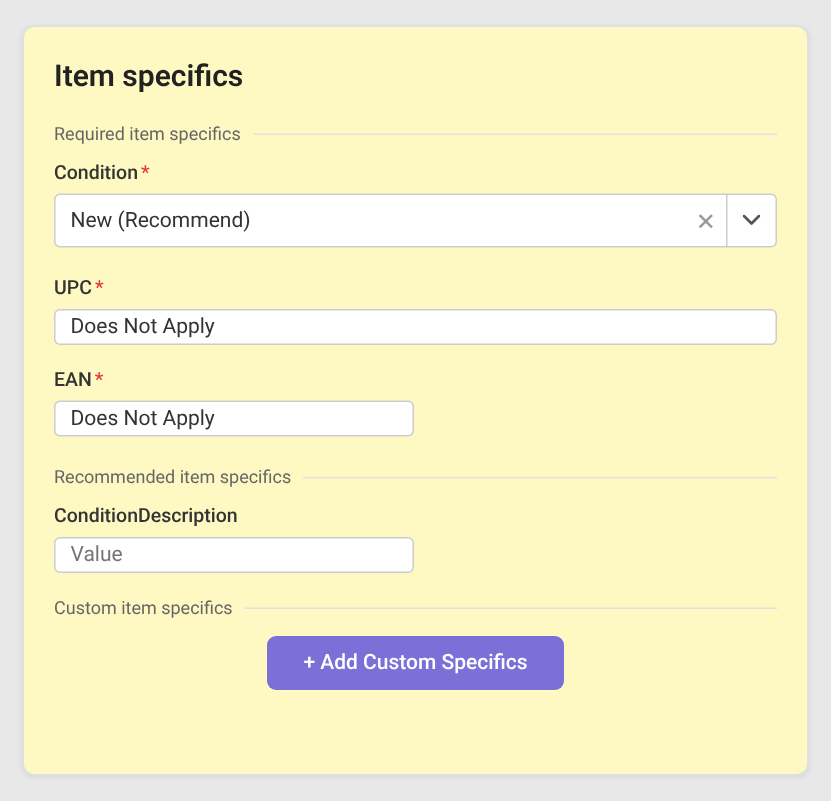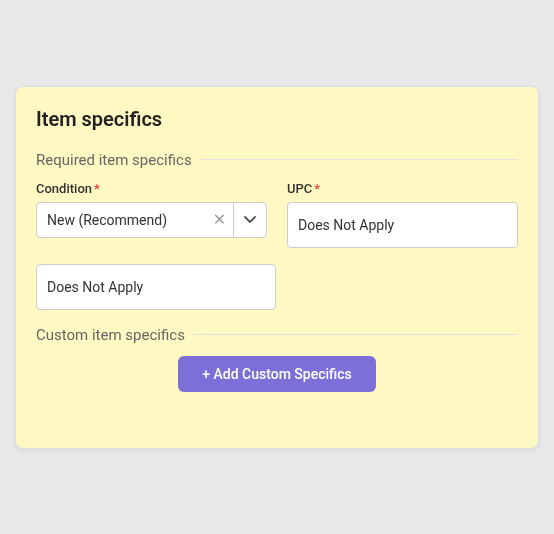--- a/index.html
+++ b/index.html
@@ -29,39 +29,40 @@
     }
 
     .card-title {
       font-size: 20px;
       font-weight: 600;
       color: #222;
       margin-bottom: 20px;
     }
 
     .section-label {
-      font-size: 15px;
+      font-size: 12px;
       color: #666;
       margin-bottom: 12px;
       display: flex;
       align-items: center;
       gap: 8px;
     }
 
     .section-label::after {
       content: '';
       flex: 1;
       height: 1px;
       background: #e0e0e0;
     }
 
     .fields-row {
       display: flex;
       gap: 20px;
       margin-bottom: 16px;
+      flex-direction: column;
     }
 
     .field-group {
       display: flex;
       flex-direction: column;
       gap: 6px;
     }
 
     .field-group.half {
       flex: 1;
@@ -77,21 +78,21 @@
       font-weight: 500;
     }
 
     .required-star {
       color: #e53935;
       margin-left: 2px;
     }
 
     .input-field {
       width: 100%;
-      height: 46px;
+      height: 24px;
       border: 1px solid #ccc;
       border-radius: 4px;
       padding: 0 10px;
       font-size: 14px;
       color: #333;
       outline: none;
       background: #fff;
     }
 
     .select-wrapper {
@@ -201,24 +202,35 @@
 
       <div class="field-group half">
         <div class="field-label">
           <span>UPC</span><span class="required-star">*</span>
         </div>
         <input class="input-field" type="text" value="Does Not Apply" style="">
       </div>
     </div>
 
     <div class="field-group full">
+      <div class="field-label">
+        <span>EAN</span><span class="required-star">*</span>
+      </div>
       <input class="input-field" type="text" value="Does Not Apply" style="">
     </div>
   </div>
 
+  <div class="recommended-section section-gap" style="margin-top:20px;">
+    <div class="section-label">Recommended item specifics</div>
+
+    <div class="field-group full">
+      <div class="field-label">ConditionDescription</div>
+      <input class="input-field" type="text" placeholder="Value" style="">
+    </div>
+  </div>
 
 
   <div class="custom-section">
     <div class="section-label">Custom item specifics</div>
     <div class="btn-center">
       <button class="add-button">+ Add Custom Specifics</button>
     </div>
   </div>
 </div>
 

